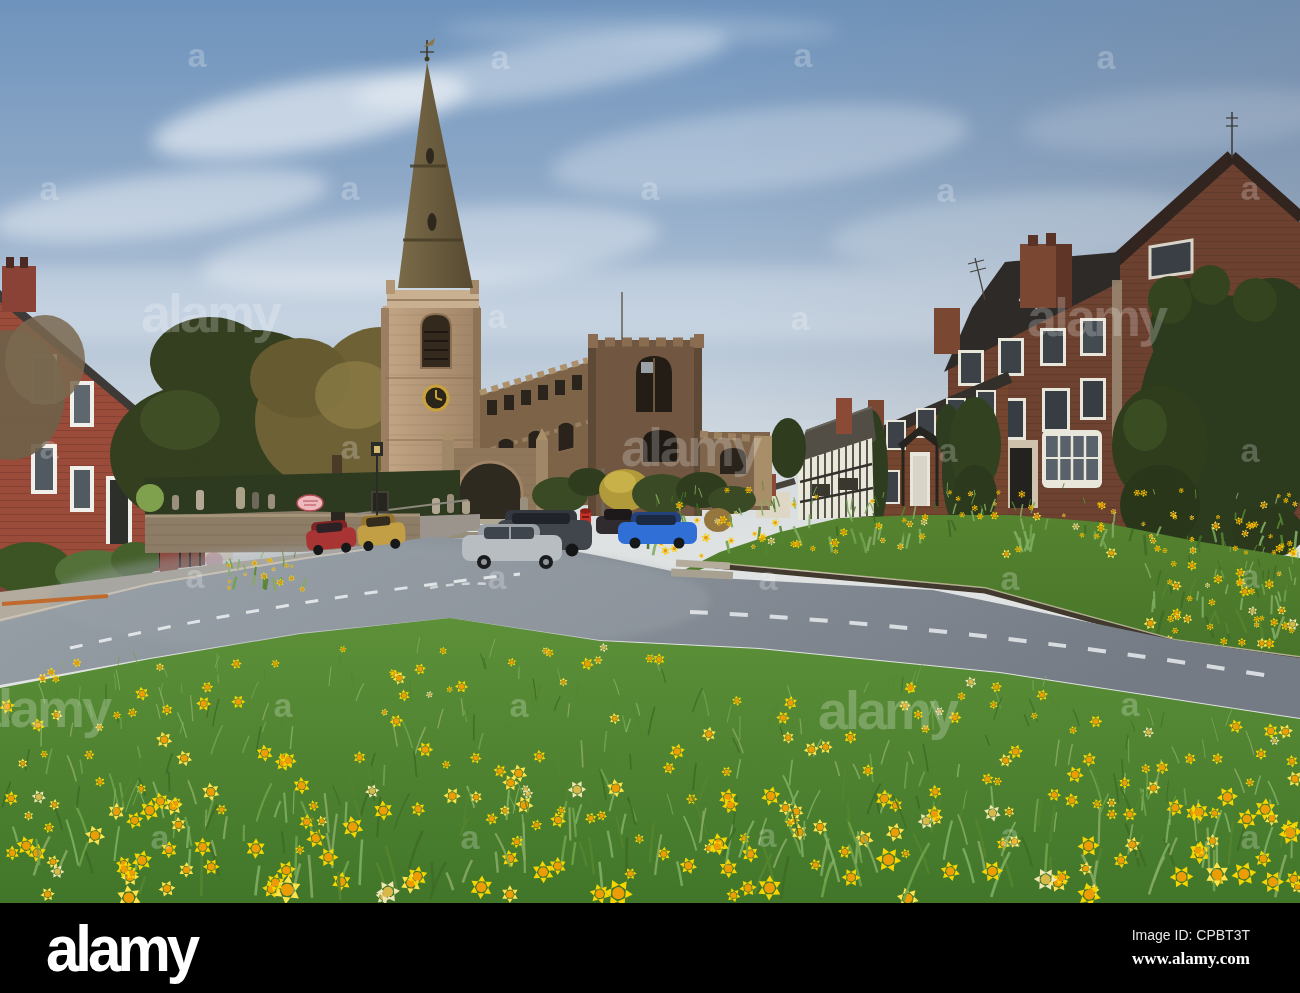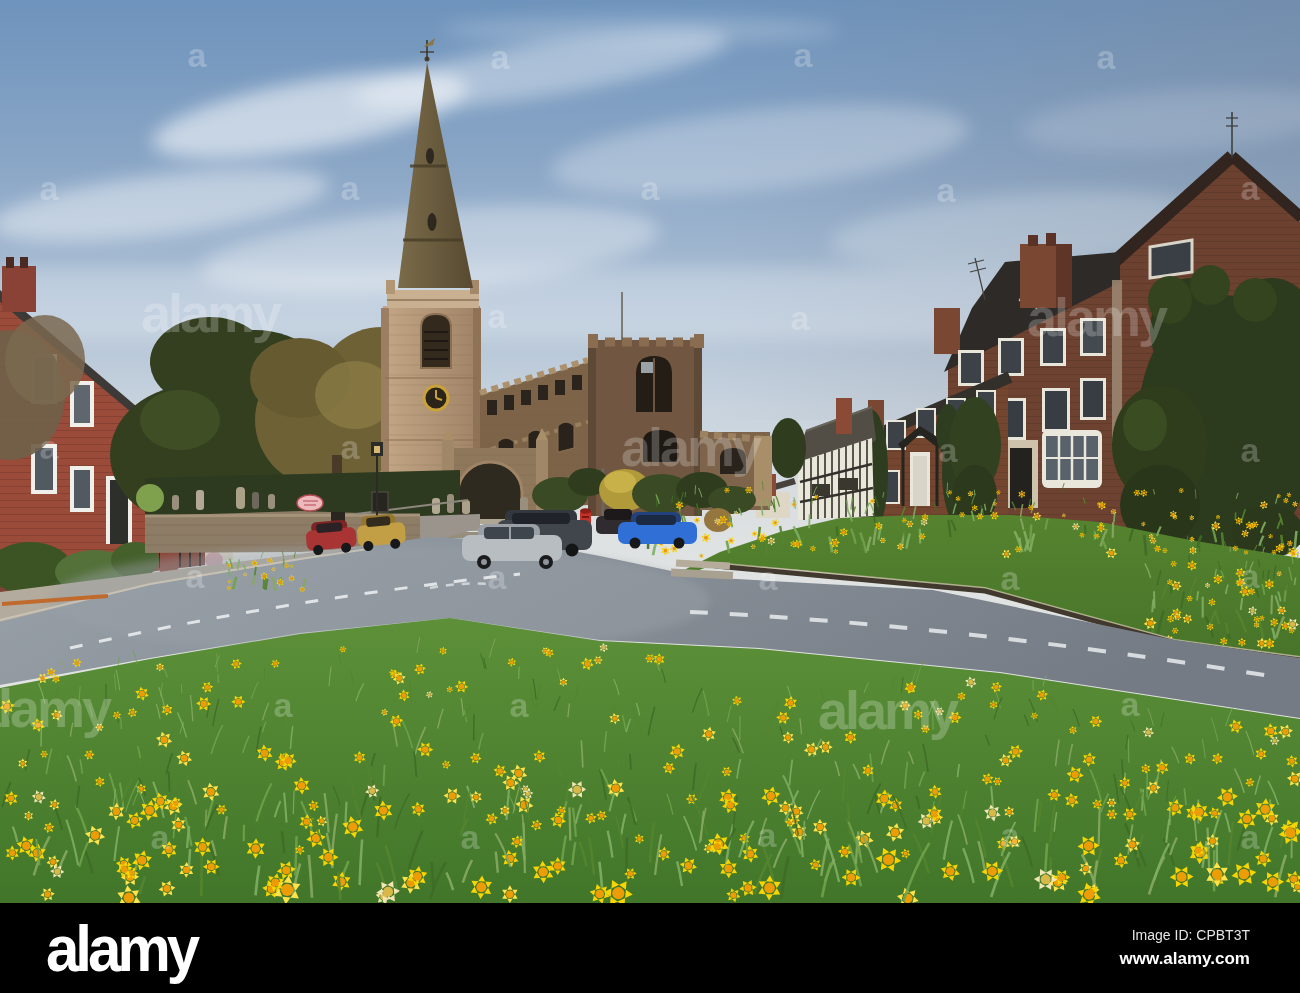--- a/index.html
+++ b/index.html
@@ -11,21 +11,21 @@
   .wm{position:absolute;transform:translate(-50%,-50%);color:rgba(255,255,255,.48);
       font-weight:bold;line-height:1;white-space:nowrap;}
   .wm-word{font-size:54px;letter-spacing:-3px;}
   .wm-letter{font-size:34px;}
   #footer{position:absolute;left:0;top:903px;width:1300px;height:90px;display:flex;
           align-items:center;justify-content:space-between;}
   #footer .logo{font-weight:bold;font-size:60px;letter-spacing:-4px;color:#fff;margin-left:46px;
                 transform:scaleY(1.08);}
   #footer .meta{text-align:right;margin-right:50px;color:#fff;}
   #footer .meta .id{font-size:14px;color:#e6e6e6;margin-bottom:6px;}
-  #footer .meta .url{font-size:17px;font-weight:bold;color:#fff;}
+  #footer .meta .url{font-size:17px;font-weight:bold;color:#fff;font-family:Liberation Serif, serif;}
 </style>
 </head>
 <body>
 
 <div id="stage">
   <div id="photo">
   <svg width="1300" height="903" viewBox="0 0 1300 903" xmlns="http://www.w3.org/2000/svg">
     <defs>
       <linearGradient id="skyGrad" x1="0" y1="0" x2="0" y2="1">
         <stop offset="0" stop-color="#6e93bc"></stop>

